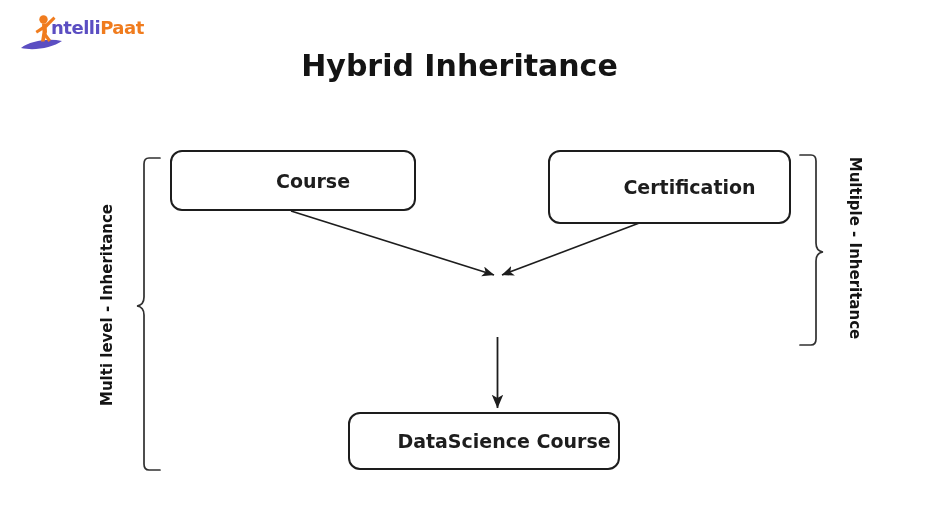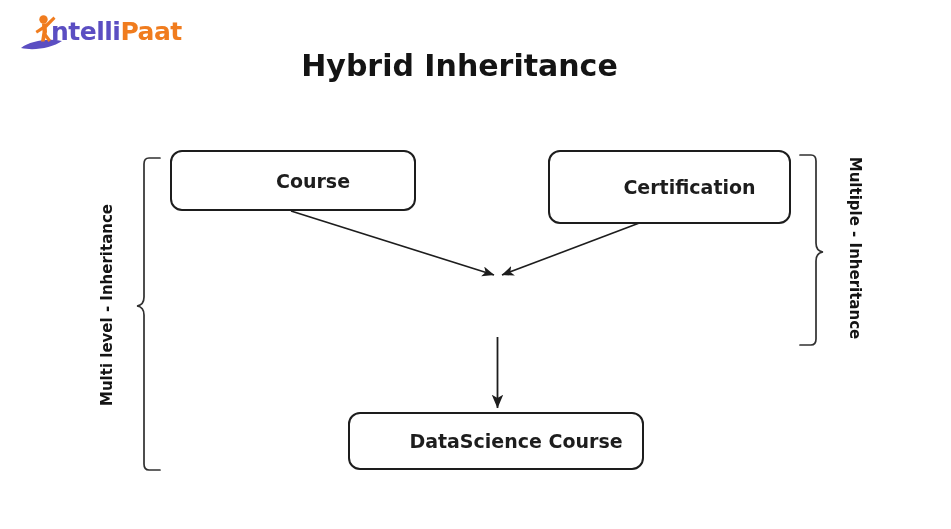--- a/index.html
+++ b/index.html
@@ -24,21 +24,21 @@
     left: 18px;
     top: 10px;
     width: 150px;
     height: 46px;
   }
   .logo-text {
     position: absolute;
     left: 33px;
     top: 7px;
     font-family: "DejaVu Sans", sans-serif;
-    font-size: 25px;
+    font-size: 18px;
     font-weight: bold;
     letter-spacing: -0.5px;
     white-space: nowrap;
   }
   .logo-part-a { color: #5b4ec2; }
   .logo-part-b { color: #f07c1e; }
 
   
   .title {
     position: absolute;
@@ -66,21 +66,21 @@
     font-family: "DejaVu Sans", sans-serif;
     font-weight: bold;
     font-size: 19px;
     color: #1d1d1d;
     z-index: 3;
     padding-left: 40px;
   }
   #node-course        { left: 170px; top: 150px; width: 246px; height: 61px; }
   #node-certification { left: 548px; top: 150px; width: 243px; height: 74px; }
   #node-programming   { left: 348px; top: 278px; width: 300px; height: 58px; }
-  #node-datascience   { left: 348px; top: 412px; width: 296px; height: 58px; }
+  #node-datascience   { left: 348px; top: 412px; width: 272px; height: 58px; }
 
   
   #connectors {
     position: absolute;
     left: 0;
     top: 0;
     width: 951px;
     height: 529px;
     z-index: 1;
   }

